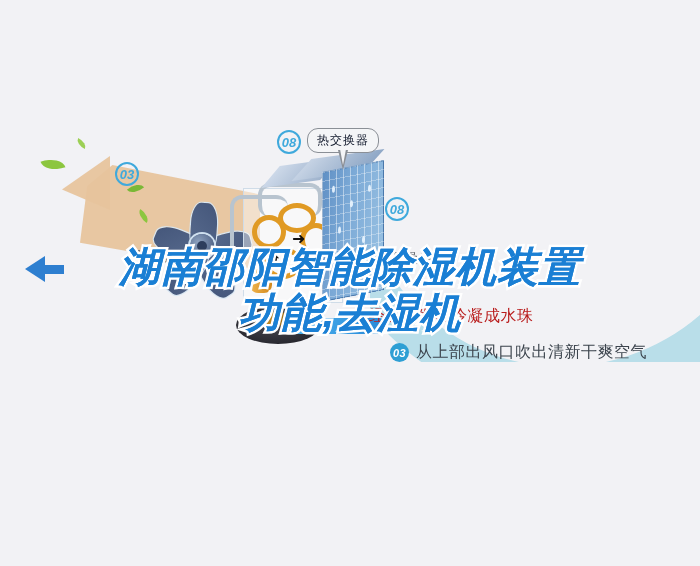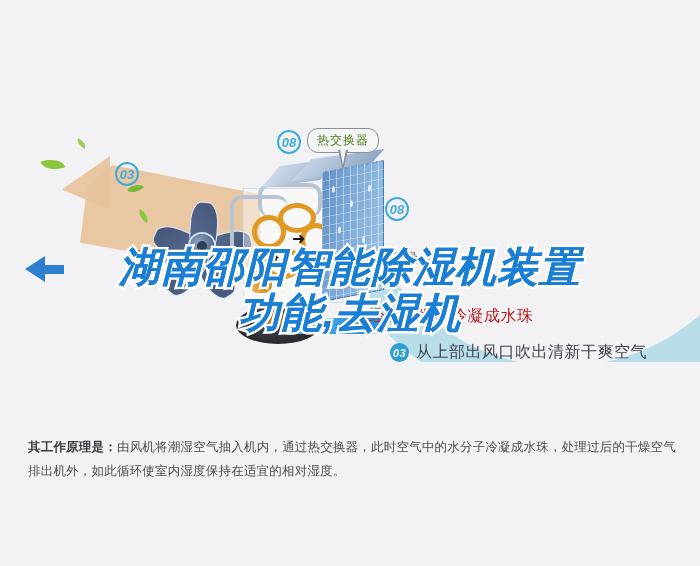--- a/index.html
+++ b/index.html
@@ -248,21 +248,21 @@
   .lab-01 { left:385px; top:87px; }
   .lab-02 { left:277px; top:20px; }
   .lab-03 { left:115px; top:52px; }
 
   .bubble {
     position:absolute; left:307px; top:18px;
     padding:3px 9px;
     background:#f4f5f7;
     border:1.6px solid #8a8f96;
     border-radius:11px;
-    font-size:12px; color:#4d7c0f; letter-spacing:1px;
+    font-size:12px; color:#0f172a; letter-spacing:1px;
     white-space:nowrap;
   }
   .bubble-tail {
     position:absolute; left:338px; top:40px;
     width:0; height:0;
     border-left:5px solid transparent;
     border-right:5px solid transparent;
     border-top:20px solid #8a8f96;
   }
   .bubble-tail::after{
@@ -403,16 +403,15 @@
       <span>从上部出风口吹出清新干爽空气</span>
     </div>
   </div>
 
   <div class="overlay">湖南邵阳智能除湿机装置
 功能,去湿机</div>
   <div class="overlay-top">湖南邵阳智能除湿机装置
 功能,去湿机</div>
 
   <div class="para-wrap">
-    <p class="para p2"><span class="lead">其工作原理是：</span><span>由风机将潮湿空气抽入机内，通过热交换器，此时空气中的水分子冷凝成水珠，处理过后的干燥空气排出机外，如此循环使室内湿度保持在适宜的相对湿度。</span></p>
   </div>
 
 </div>
 
 </body></html>

